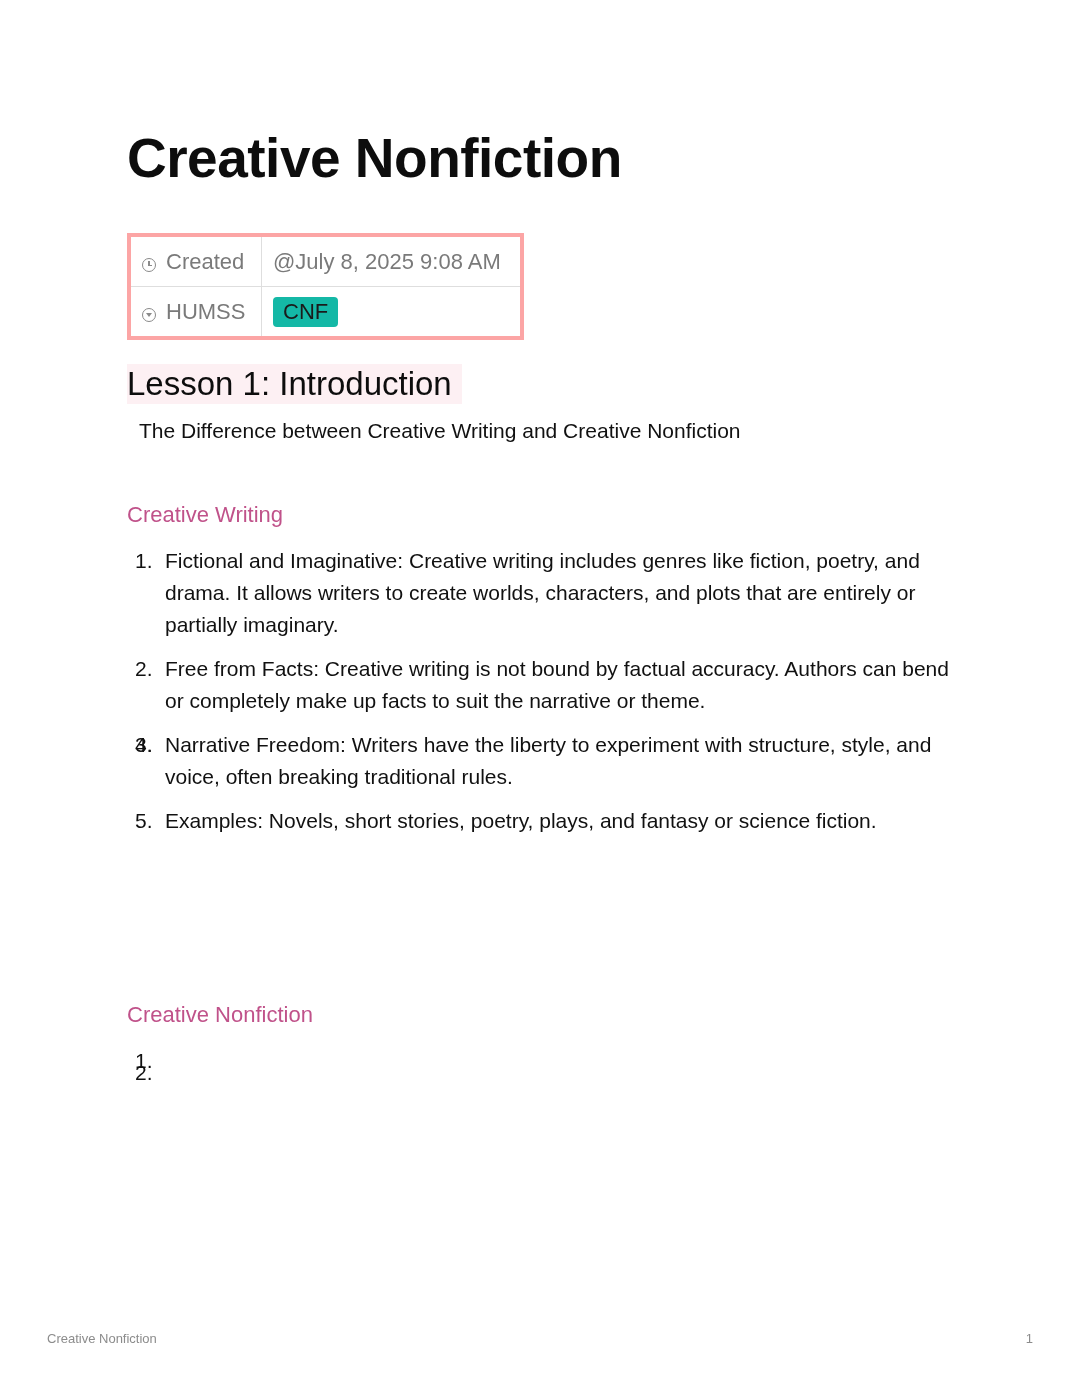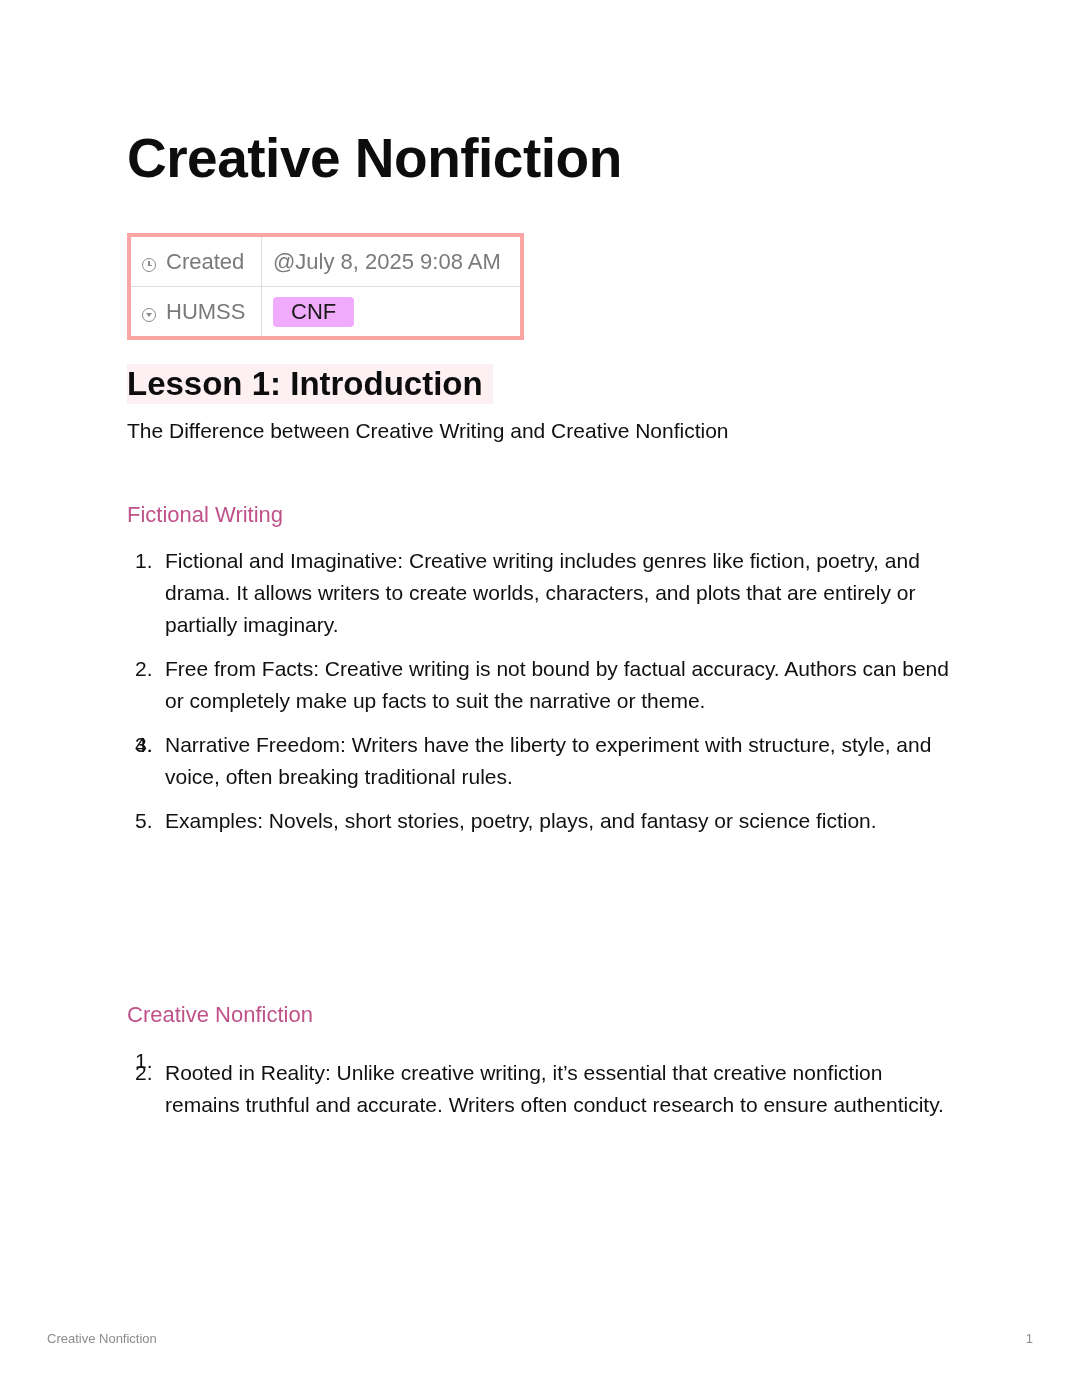--- a/index.html
+++ b/index.html
@@ -24,28 +24,28 @@
       display: inline-block; width: 14px; height: 14px; border: 1.5px solid #8a8a8a; border-radius: 50%;
       position: relative; margin-right: 10px; vertical-align: -3px; box-sizing: border-box;
     }
     .clock-icon::before { content: ""; position: absolute; left: 5px; top: 2px; width: 1.5px; height: 5px; background: #8a8a8a; }
     .clock-icon::after { content: ""; position: absolute; left: 5px; top: 6px; width: 4px; height: 1.5px; background: #8a8a8a; }
     .select-icon::after {
       content: ""; position: absolute; left: 3px; top: 4px;
       border-left: 3px solid transparent; border-right: 3px solid transparent; border-top: 4px solid #8a8a8a;
     }
     .tag {
-      display: inline-block; background: #f0abfc; color: #1a1a1a; border-radius: 4px;
-      padding: 2px 18px; font-size: 22px; line-height: 26px;
+      display: inline-block; background: #14b8a6; color: #1a1a1a; border-radius: 4px;
+      padding: 2px 10px; font-size: 22px; line-height: 26px;
     }
     .lesson {
       position: absolute; top: 364px; left: 0; margin: 0; padding: 0 10px 0 0;
-      font-size: 33px; font-weight: 700; background: #fdf0f3; color: #0d0d0d; line-height: 40px; white-space: nowrap;
+      font-size: 33px; font-weight: 400; background: #fdf0f3; color: #0d0d0d; line-height: 40px; white-space: nowrap;
     }
-    .subtitle { position: absolute; top: 418px; left: 0; margin: 0; font-size: 21px; line-height: 26px; white-space: nowrap; }
+    .subtitle { position: absolute; top: 418px; left: 12px; margin: 0; font-size: 21px; line-height: 26px; white-space: nowrap; }
     .section-h { position: absolute; left: 0; margin: 0; font-size: 22px; font-weight: 400; color: #c0528a; line-height: 28px; }
     ol.items {
       position: absolute; left: 0; margin: 0; padding: 0; list-style: none; width: 830px;
       font-size: 21px; line-height: 32px;
     }
     ol.items li { position: relative; padding-left: 38px; margin-bottom: 12px; }
     ol.items li .num { position: absolute; left: 8px; top: 0; }
     .footer-left { position: absolute; left: 47px; top: 1331px; font-size: 13px; color: #8c8c8c; }
     .footer-right { position: absolute; right: 47px; top: 1331px; font-size: 13px; color: #8c8c8c; }
   </style>
@@ -70,30 +70,30 @@
       <td class="v">
         <span class="tag">CNF</span>
       </td>
     </tr>
   </tbody>
     </table>
 
   <h2 class="lesson">Lesson 1: Introduction</h2>
   <p class="subtitle">The Difference between Creative Writing and Creative Nonfiction</p>
 
-  <h3 class="section-h" style="top:501px">Fictional Writing</h3>
+  <h3 class="section-h" style="top:501px">Creative Writing</h3>
   <ol class="items" style="top:545px">
     <li><span class="num">1.</span><span>Fictional and Imaginative: Creative writing includes genres like fiction, poetry, and drama. It allows writers to create worlds, characters, and plots that are entirely or partially imaginary.</span></li>
     <li><span class="num">2.</span><span>Free from Facts: Creative writing is not bound by factual accuracy. Authors can bend or completely make up facts to suit the narrative or theme.</span></li>
     <li><span class="num">3.</span></li>
     <li><span class="num">4.</span><span>Narrative Freedom: Writers have the liberty to experiment with structure, style, and voice, often breaking traditional rules.</span></li>
     <li><span class="num">5.</span><span>Examples: Novels, short stories, poetry, plays, and fantasy or science fiction.</span></li>
   </ol>
 
   <h3 class="section-h" style="top:1001px">Creative Nonfiction</h3>
   <ol class="items" style="top:1045px">
     <li><span class="num">1.</span></li>
-    <li><span class="num">2.</span><span>Rooted in Reality: Unlike creative writing, it’s essential that creative nonfiction remains truthful and accurate. Writers often conduct research to ensure authenticity.</span></li>
+    <li><span class="num">2.</span></li>
   </ol>
 </div>
 
 <div class="footer-left">Creative Nonfiction</div>
 <div class="footer-right">1</div>
 
 </body></html>

